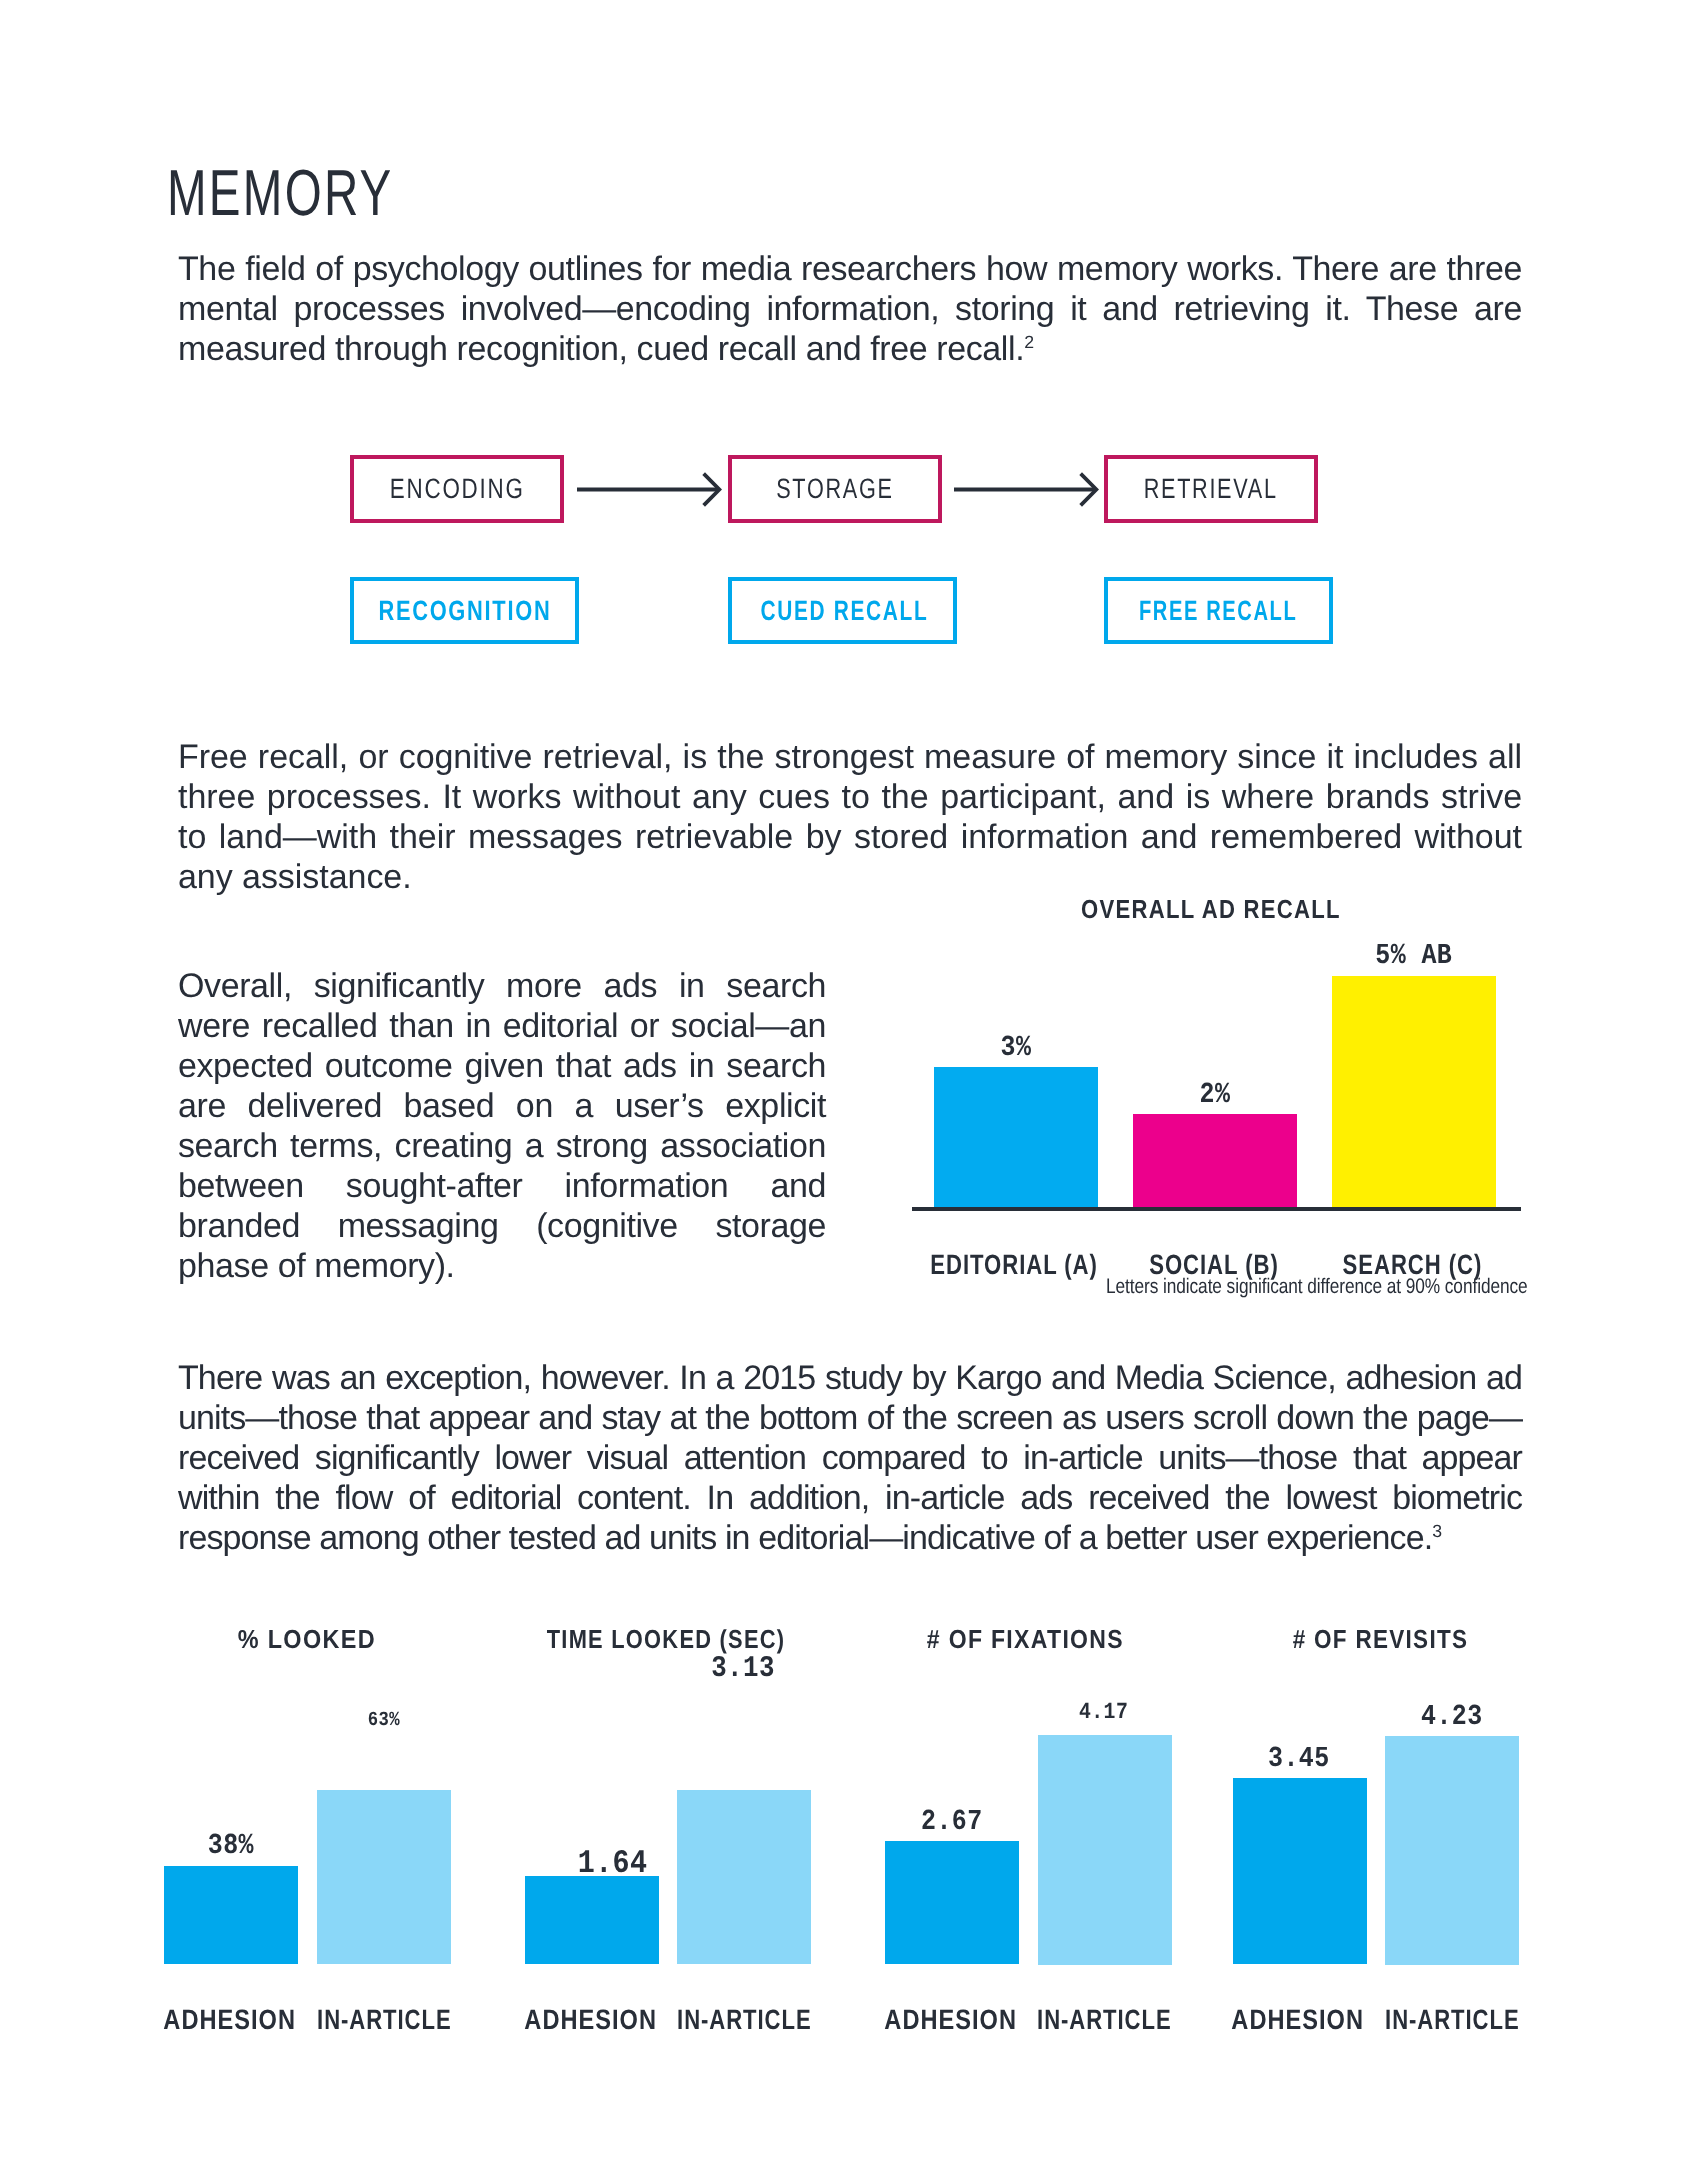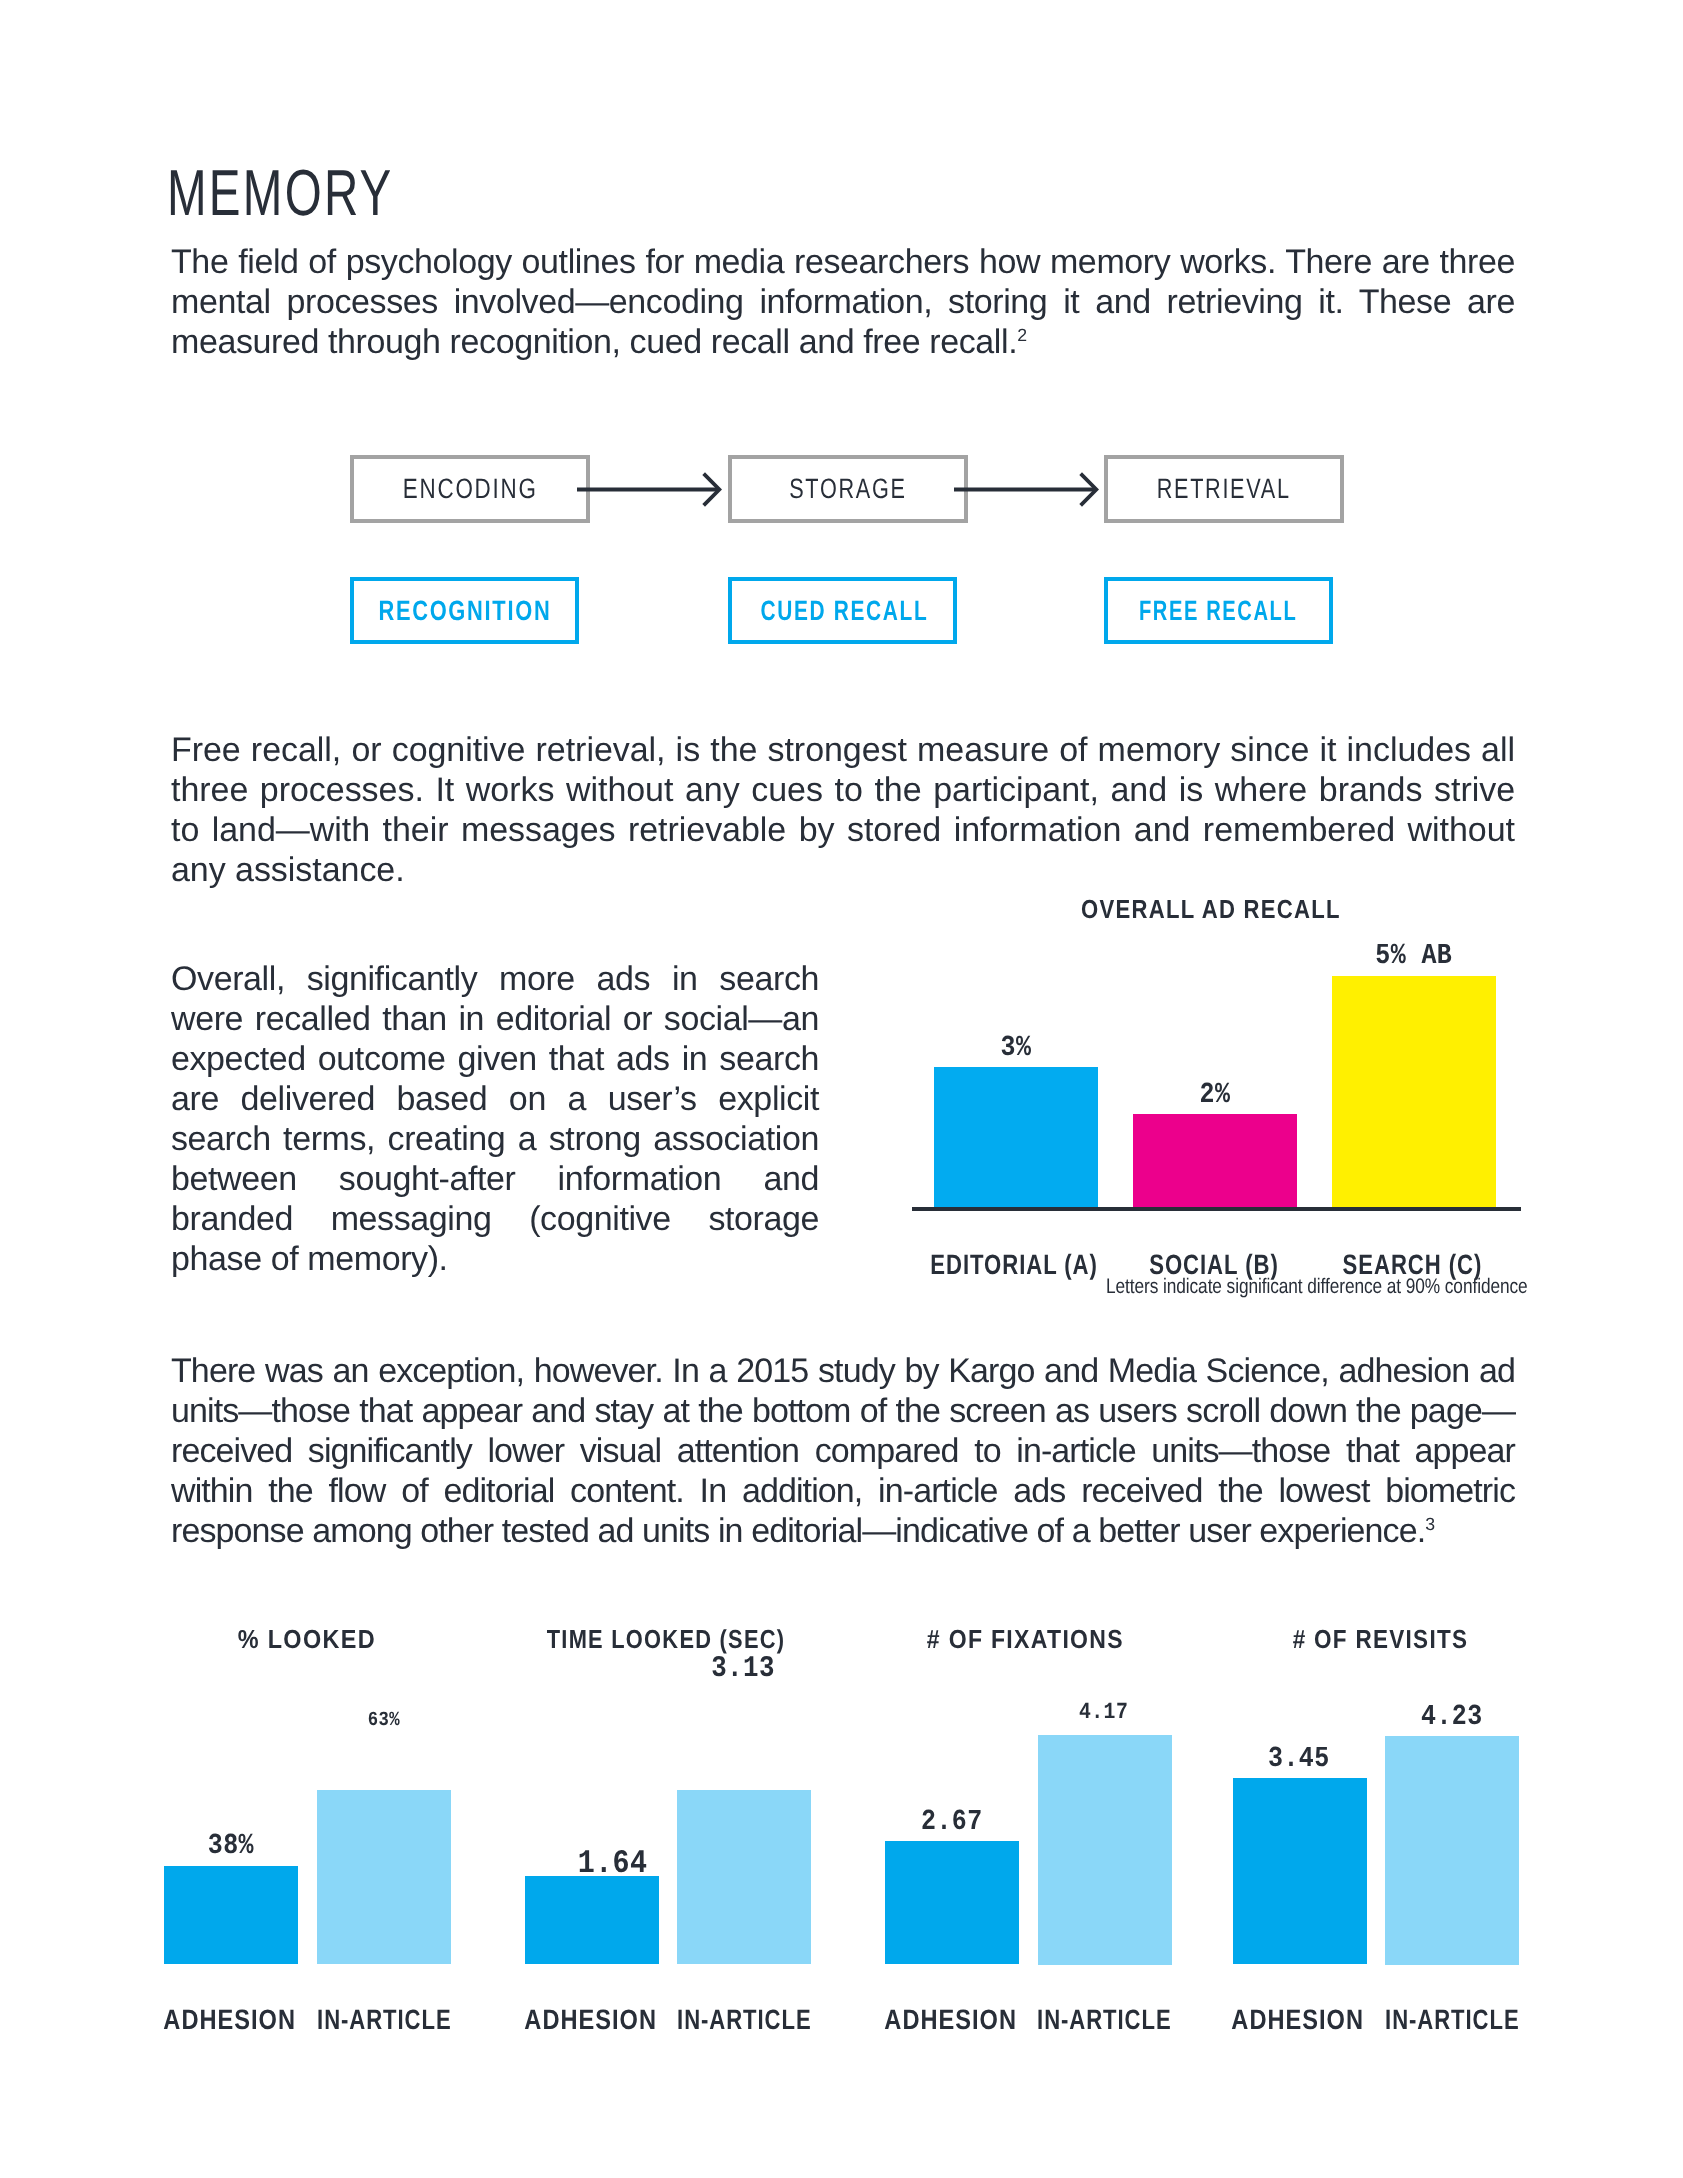--- a/index.html
+++ b/index.html
@@ -7,31 +7,31 @@
   body{width:1683px;height:2178px;background:#ffffff;position:relative;
        font-family:"Liberation Sans",sans-serif;color:#282E38;overflow:hidden;
        -webkit-font-smoothing:antialiased;text-rendering:geometricPrecision;}
 
   
   #page-title{position:absolute;left:167px;top:160px;margin:0;
               font-size:65px;line-height:65px;font-weight:400;color:#282E38;
               white-space:nowrap;letter-spacing:3.1px;transform-origin:left top;transform:scaleX(0.731);}
 
   
-  .para{position:absolute;margin:0;color:#282E38;text-align:justify;
+  .para{position:absolute;margin:7px;color:#282E38;text-align:justify;
         font-size:34px;line-height:40px;}
   #intro      {left:171px;top:242px; width:1344px;letter-spacing:-0.4px;}
   #free-recall{left:171px;top:730px; width:1344px;letter-spacing:-0.05px;}
   #overall    {left:171px;top:959px; width:648px; letter-spacing:-0.4px;}
   #exception  {left:171px;top:1351px;width:1344px;letter-spacing:-0.9px;}
   sup{font-size:0.52em;vertical-align:super;line-height:0;letter-spacing:0;}
 
   
-  .flow-box{position:absolute;box-sizing:border-box;width:240px;height:68px;
-            border:4px solid #a3a3a3;}
+  .flow-box{position:absolute;box-sizing:border-box;width:214px;height:68px;
+            border:4px solid #be185d;}
   .measure-box{position:absolute;box-sizing:border-box;width:229px;height:67px;
             border:4px solid #00A8EC;}
   .flow-box>.bxl,.measure-box>.bxl{position:absolute;left:0;right:0;top:50%;
             transform:translateY(-50%);text-align:center;display:block;
             white-space:nowrap;font-size:28px;letter-spacing:2.2px;}
   .flow-box>.bxl{color:#282E38;}
   .measure-box>.bxl{color:#00A8EC;font-weight:bold;}
   .sx{display:inline-block;transform-origin:center center;font-style:normal;}
 
   

